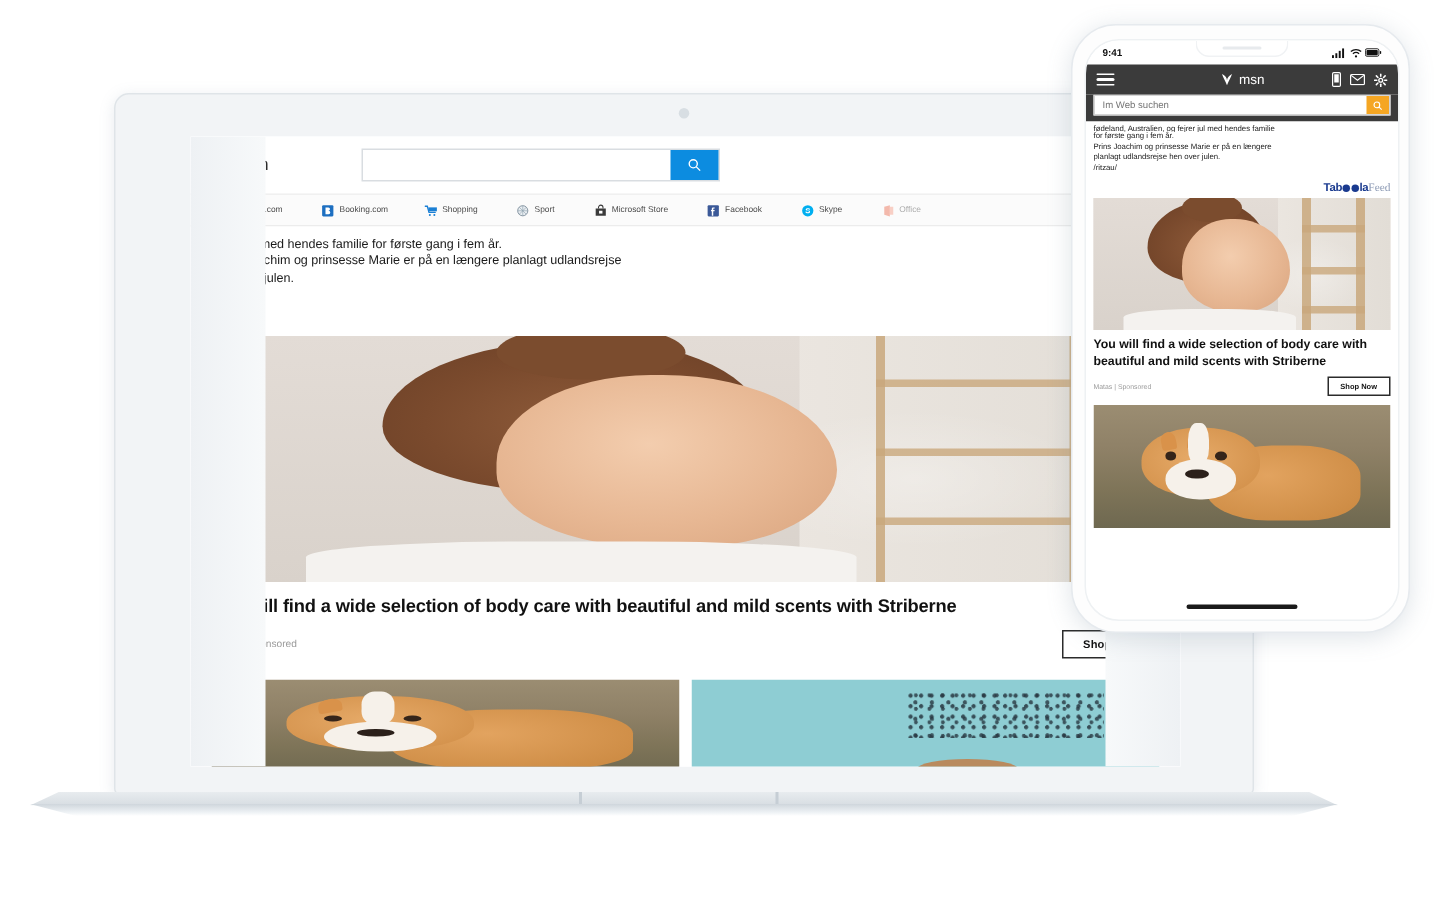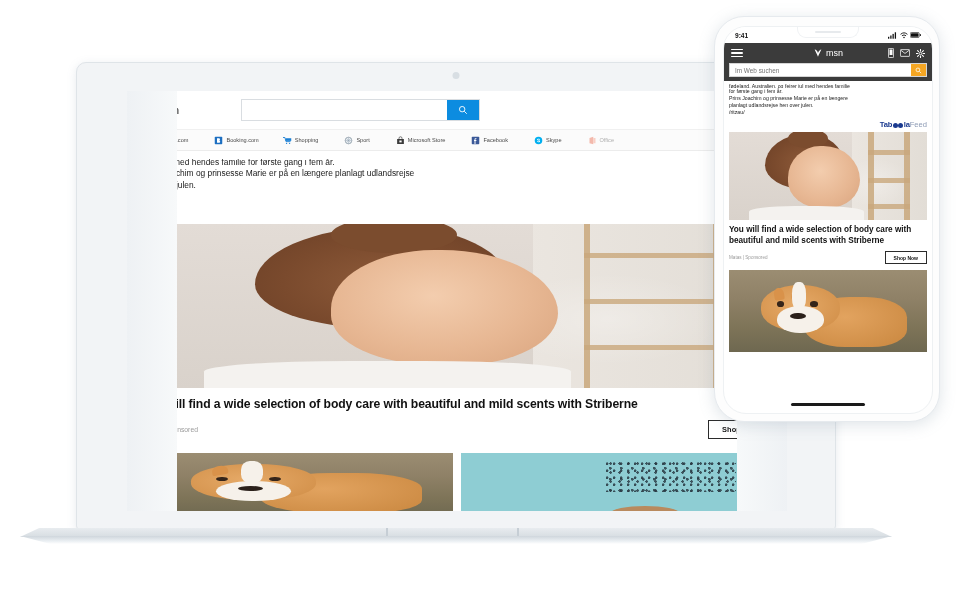--- a/index.html
+++ b/index.html
@@ -86,21 +86,21 @@
   .nav-chev { position: absolute; right: 6px; font-size: 8px; color: #9a9a9a; }
 
   .msn-body { padding: 8px 14px 0 14px; position: relative; background: #fff; }
   .art-clip { height: 9px; overflow: hidden; }
   .art-clip p { font-size: 8.4px; color: #1a1a1a; line-height: 11px; margin-top: -2px; }
   .art-line { font-size: 8.4px; color: #1a1a1a; line-height: 11.5px; }
   .tb-logo { display: flex; justify-content: flex-end; align-items: baseline; margin: 7px 0 4px 0; }
   .tb-a { font-size: 8.6px; font-weight: bold; color: #1a3a8f; letter-spacing: -.2px; }
   .tb-o { display:inline-block; width:5.5px; height:5.5px; border-radius:50%;
           background:#1a3a8f; margin: 0 .4px; position: relative; top: .5px; }
-  .tb-b { font-size: 8.6px; color: #8d9bb5; }
+  .tb-b { font-size: 8.6px; color: #8d9bb5; font-family: Liberation Serif, serif; }
 
   .hero { width: 100%; height: 164px; position: relative; overflow: hidden; background:#e8e2dc; }
   .ad-title { font-size: 12.2px; font-weight: bold; color: #111; line-height: 15px;
     margin-top: 9px; letter-spacing: -.1px; }
   .ad-meta-row { display: flex; align-items: center; justify-content: space-between; margin-top: 8px; }
   .ad-brand { font-size: 6.8px; color: #9b9b9b; }
   .ad-brand b { color: #6f6f6f; font-weight: normal; }
   .shop-btn { border: 1px solid #2b2b2b; background: #fff; font-size: 7.4px; font-weight: bold;
     color: #111; padding: 4px 13px; letter-spacing: .1px; }
   .thumb-row { display: flex; gap: 8px; margin-top: 14px; }

